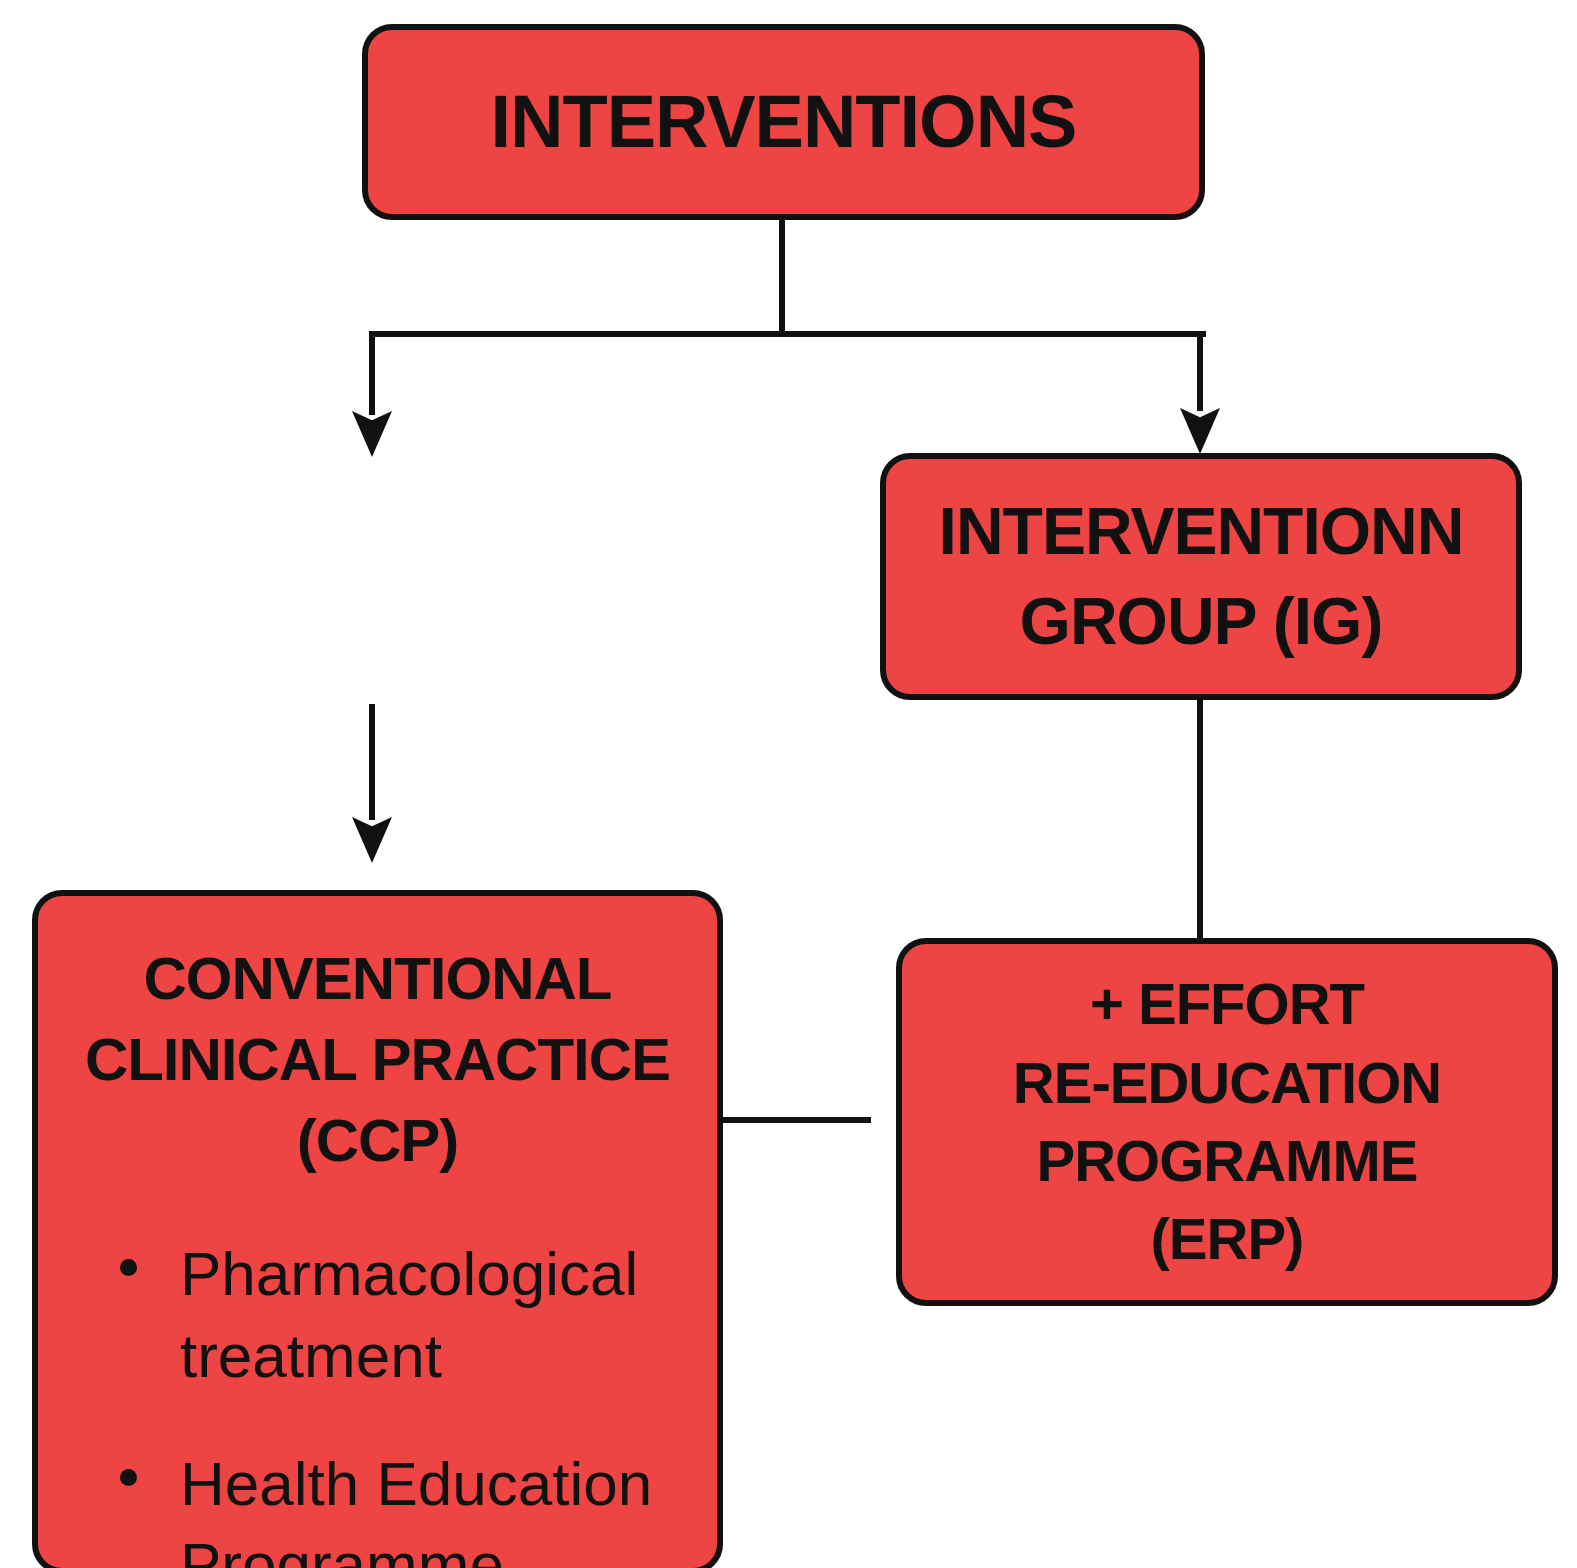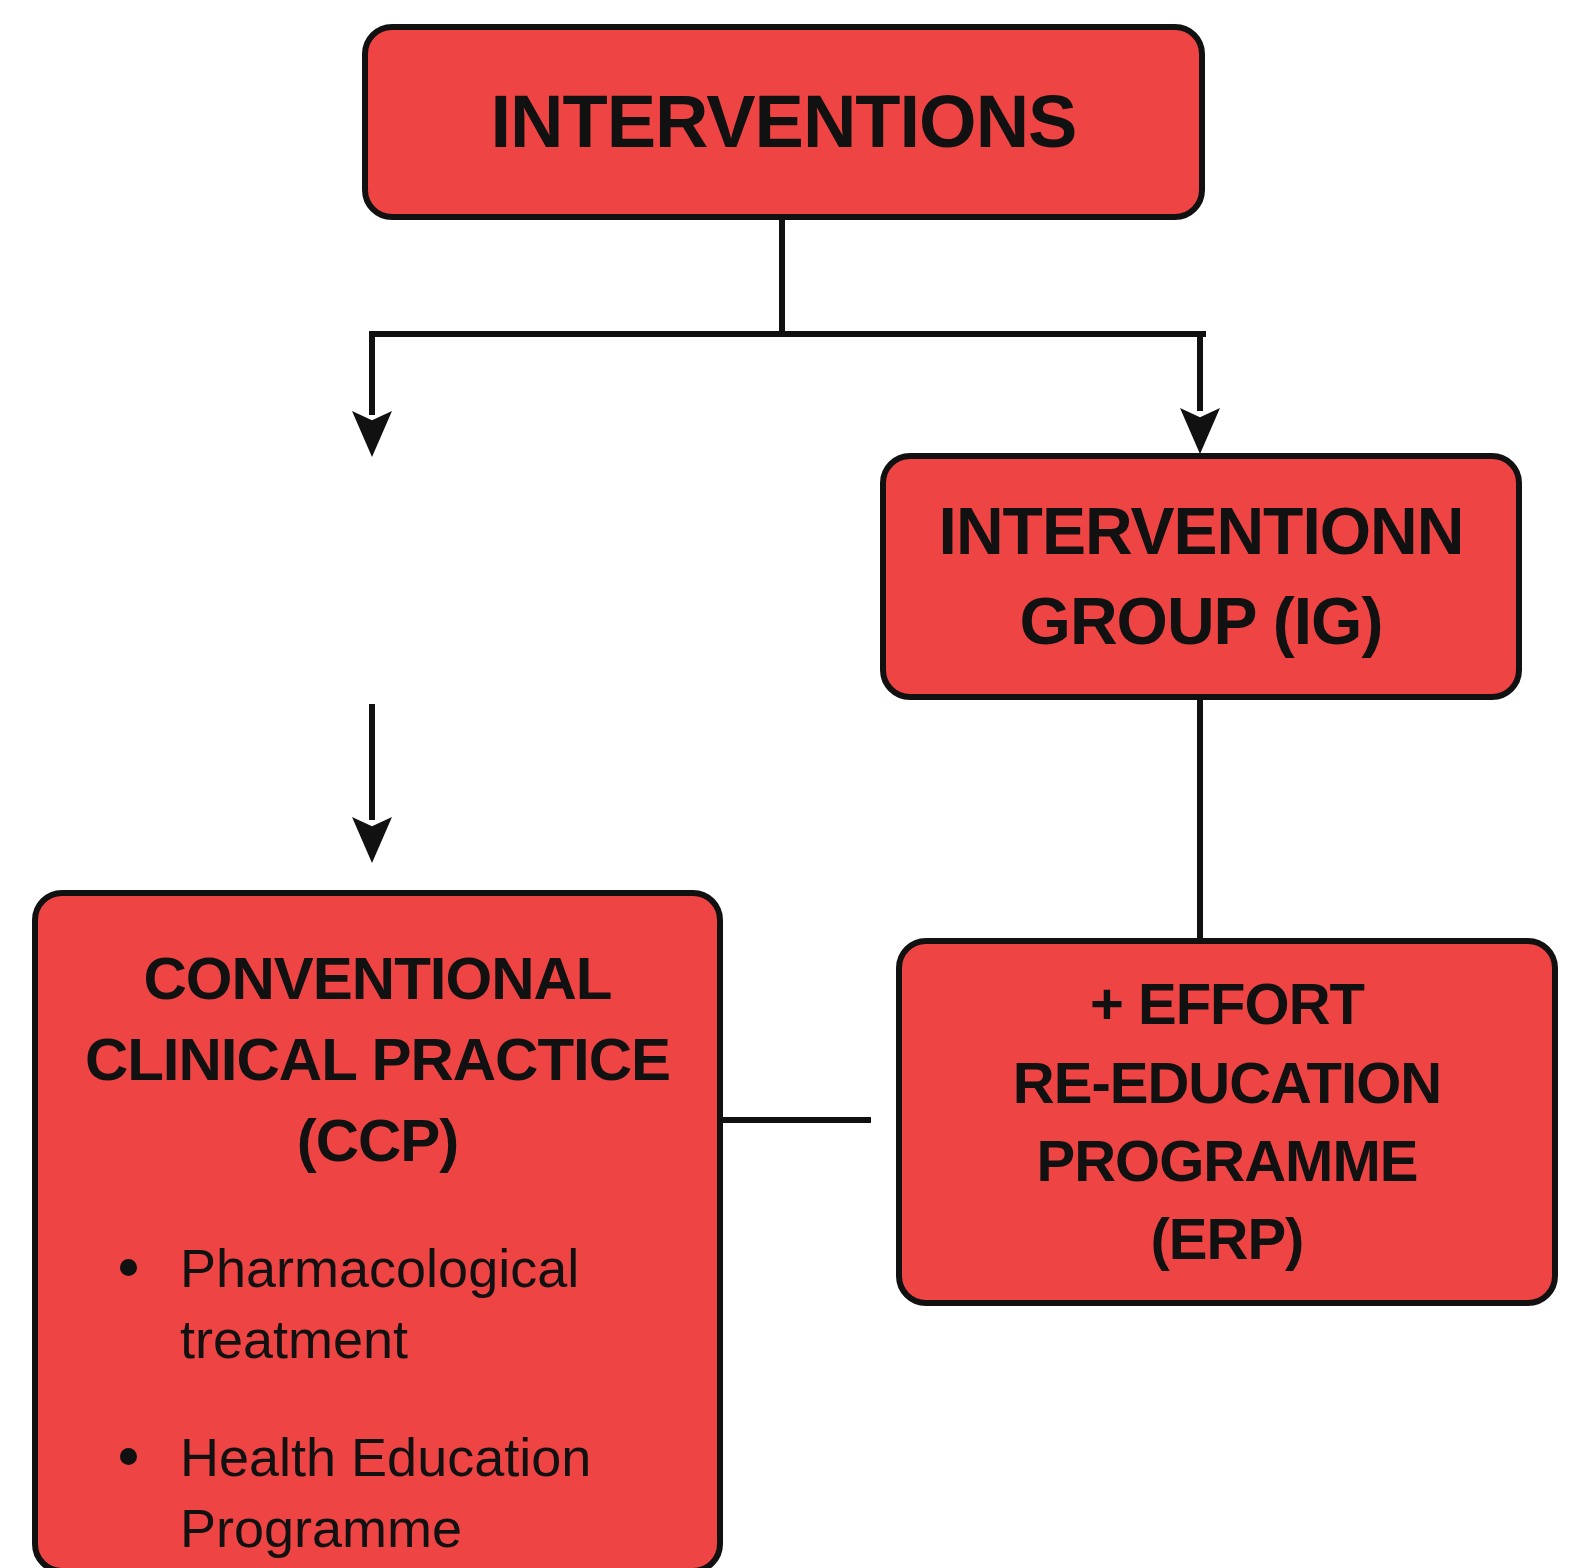--- a/index.html
+++ b/index.html
@@ -54,21 +54,21 @@
     list-style: none;
     margin: 52px 0 0 0;
     padding: 0 0 0 28px;
     align-self: flex-start;
     text-align: left;
   }
   .bullet-list li {
     position: relative;
     padding-left: 78px;
     max-width: 480px;
-    font-size: 54px;
+    font-size: 62px;
     line-height: 1.32;
     font-weight: normal;
     margin-bottom: 46px;
     color: #111111;
   }
   .bullet-dot {
     position: absolute;
     left: 18px;
     top: 26px;
     width: 17px;

